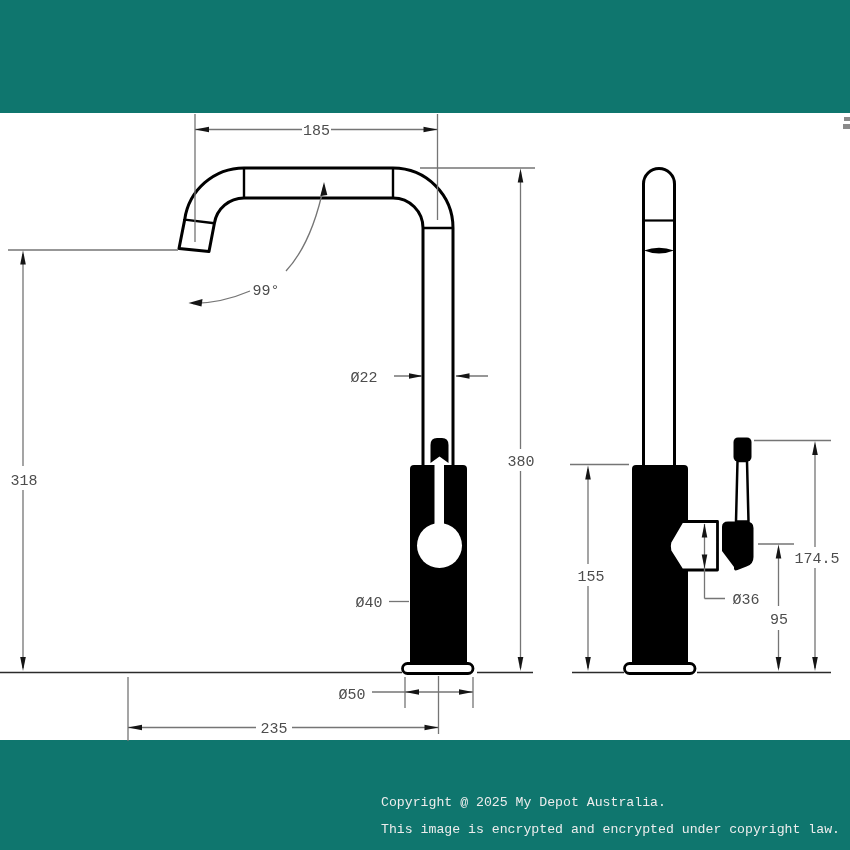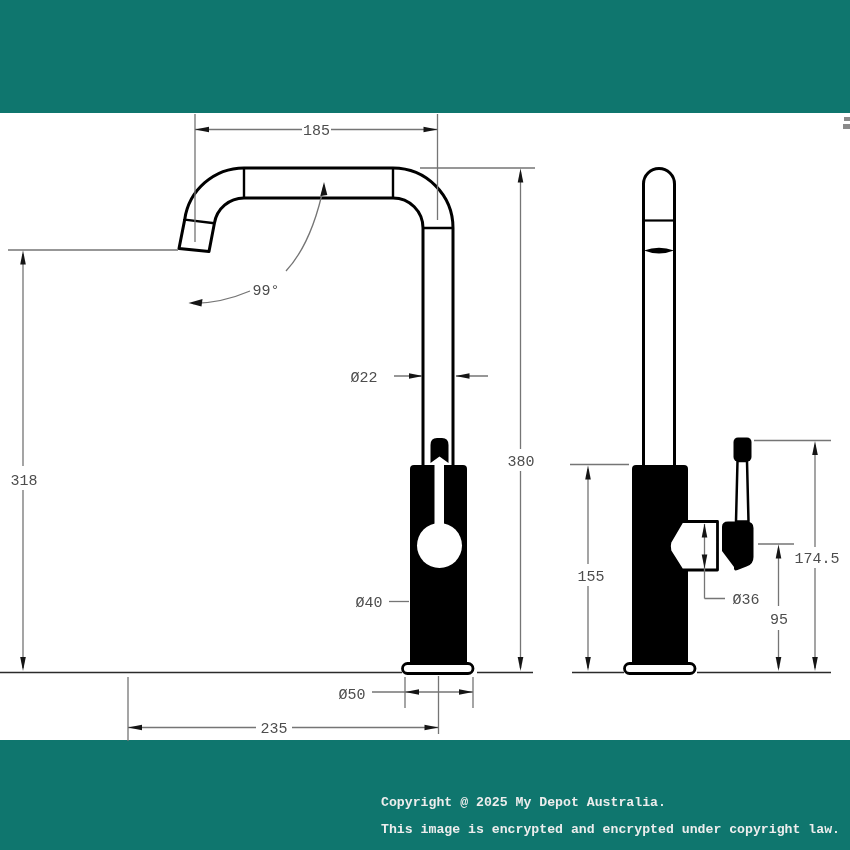--- a/index.html
+++ b/index.html
@@ -1,21 +1,21 @@
 <!DOCTYPE html>
 <html><head>
 <meta charset="utf-8">
 <style>
   html,body{margin:0;padding:0;background:#000;}
   .stage{position:relative;width:850px;height:850px;background:#0f766e;overflow:hidden;
          font-family:"Liberation Mono",monospace;}
   .paper{position:absolute;left:0;top:113px;width:850px;height:627px;background:#ffffff;}
   svg{position:absolute;left:0;top:0;}
   svg text{font-family:"Liberation Mono",monospace;font-size:15px;fill:#4d4d4d;}
-  .footer{position:absolute;left:381px;color:#ededed;font-weight:bold;
+  .footer{position:absolute;left:381px;color:#ededed;font-weight:normal;
           font-size:13.2px;letter-spacing:0px;white-space:pre;text-align:right;}
   .fl1{top:795px;}
   .fl2{top:822px;}
   .artifact{position:absolute;background:#8a8a8a;}
 </style>
 </head>
 <body>
 
 <div class="stage">
   <div class="paper"></div>

